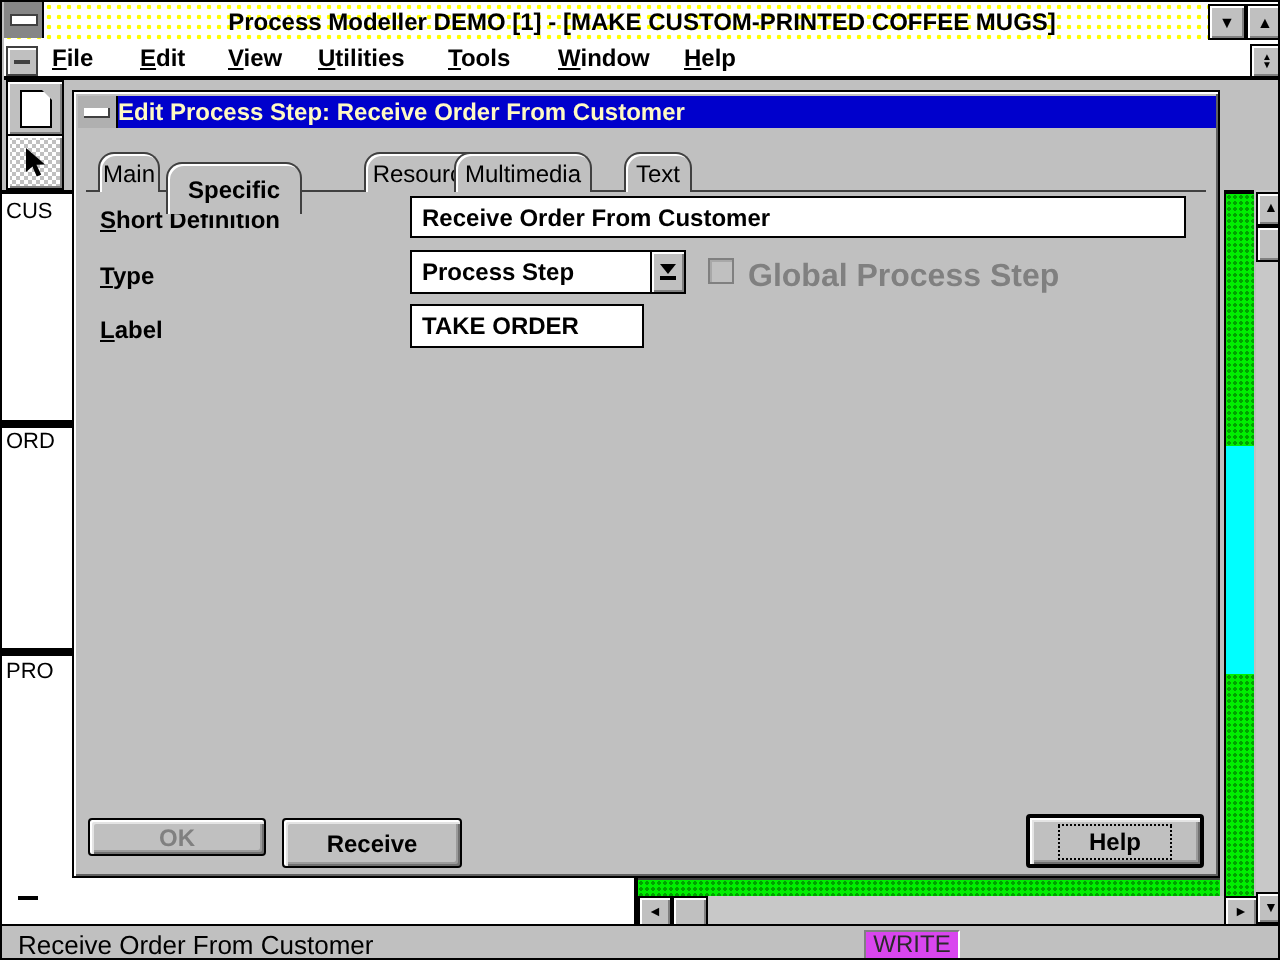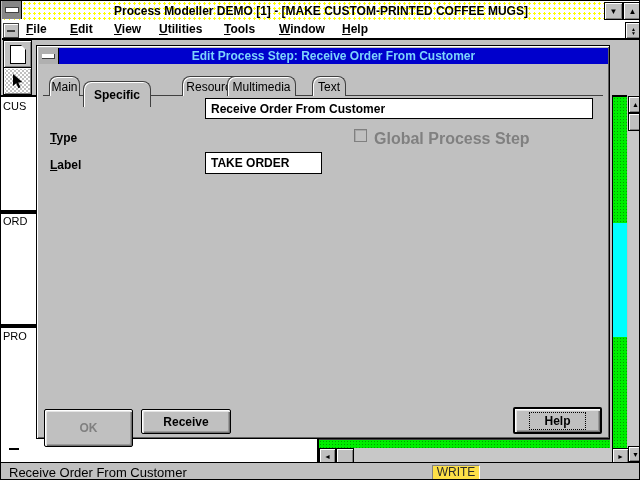--- a/index.html
+++ b/index.html
@@ -51,22 +51,22 @@
   .sthumb{position:absolute;background:#c0c0c0;border:1px solid #000;
     box-shadow:inset 1px 1px 0 #fff,inset -1px -1px 0 #808080;}
   .hscroll{left:318px;top:447px;width:309px;height:14px;background:#c8c8c8;}
   .vscroll{left:627px;top:94px;width:13px;height:367px;background:#c8c8c8;}
   
   .dialog{left:35px;top:44px;width:574px;height:394px;background:#c0c0c0;border:1px solid #000;
     box-shadow:inset 1px 1px 0 #fff,inset -1px -1px 0 #606060;box-sizing:border-box;}
   .d-sys{left:2px;top:2px;width:19px;height:16px;background:#b0b0b0;border-right:1px solid #000;
     display:flex;align-items:center;justify-content:center;}
   .d-sys .bar{width:12px;height:4px;background:#fff;border-bottom:1px solid #404040;border-right:1px solid #404040;}
-  .d-title{left:22px;top:2px;width:549px;height:16px;background:#0000cc;color:#7dd3fc;font-weight:bold;
-    font-size:12px;text-align:center;line-height:16px;white-space:nowrap;}
+  .d-title{left:22px;top:2px;width:549px;height:16px;background:#0000cc;color:#fef9c3;font-weight:bold;
+    font-size:12px;line-height:16px;white-space:nowrap;}
   .tabline{left:6px;top:49px;width:560px;height:1px;background:#404040;}
   .tab{position:absolute;background:#c0c0c0;border:1px solid #404040;border-bottom:none;border-radius:8px 8px 0 0;
     box-shadow:inset 1px 1px 0 #fff;font-size:12px;color:#000;text-align:center;box-sizing:border-box;padding-top:3px;z-index:1;}
   .tab.inactive{top:30px;height:20px;}
   .tab.active{top:35px;height:26px;font-weight:bold;z-index:2;padding-top:6px;}
   .flabel{position:absolute;font-weight:bold;font-size:12px;color:#000;white-space:nowrap;}
   .flabel u{text-decoration:underline;}
   .field{position:absolute;background:#fff;border:1px solid #000;font-weight:bold;font-size:12px;color:#000;
     padding:3px 0 0 5px;box-sizing:border-box;white-space:nowrap;overflow:hidden;}
   .cmb-btn{position:absolute;right:0;top:0;width:17px;height:100%;background:#c0c0c0;border-left:1px solid #000;
@@ -79,21 +79,21 @@
   .cb-label{position:absolute;font-weight:bold;font-size:16px;color:#808080;white-space:nowrap;}
   .btn{position:absolute;background:#c0c0c0;border:1px solid #000;border-radius:2px;
     box-shadow:inset 1px 1px 0 #fff,inset 2px 2px 0 #e4e4e4,inset -1px -1px 0 #707070,inset -2px -2px 0 #9a9a9a;
     font-weight:bold;font-size:12px;color:#000;display:flex;align-items:center;justify-content:center;box-sizing:border-box;}
   .btn.disabled{color:#808080;}
   .btn.default{border:2px solid #000;}
   .focus-rect{outline:1px dotted #000;padding:1px 14px;}
   
   .statusbar{left:0;top:461px;width:640px;height:19px;background:#c0c0c0;border-top:1px solid #000;box-sizing:border-box;}
   .status-msg{position:absolute;left:8px;top:2px;font-size:13px;color:#000;white-space:nowrap;}
-  .status-box{position:absolute;top:2px;height:15px;background:#fde047;border:1px solid;border-color:#808080 #fff #fff #808080;
+  .status-box{position:absolute;top:2px;height:15px;background:#d946ef;border:1px solid;border-color:#808080 #fff #fff #808080;
     box-sizing:border-box;font-size:12px;color:#2a2a2a;text-align:center;line-height:13px;white-space:nowrap;}
 </style>
 </head>
 <body>
 
 <div class="stage">
 
   <div class="abs titlebar">
     <div class="title-text">Process Modeller DEMO [1] - [MAKE CUSTOM-PRINTED COFFEE MUGS]</div>
   </div>
@@ -173,30 +173,38 @@
     </div>
     <div class="abs d-title">Edit Process Step: Receive Order From Customer</div>
 
     <div class="abs tabline"></div>
     <div class="tab inactive" style="left:12px;width:31px;">Main</div>
     <div class="tab active" style="left:46px;width:68px;">Specific</div>
     <div class="tab inactive" style="left:117px;width:66px;margin-left:28px;">Resources</div>
     <div class="tab inactive" style="left:190px;width:69px;">Multimedia</div>
     <div class="tab inactive" style="left:275px;width:34px;">Text</div>
 
+    <div class="flabel" style="left:13px;top:57px;"><u>S</u><span>hort Definition</span></div>
     <div class="field" style="left:168px;top:52px;width:388px;height:21px;">Receive Order From Customer</div>
 
     <div class="flabel" style="left:13px;top:85px;"><u>T</u><span>ype</span></div>
+    <div class="field" style="left:168px;top:79px;width:138px;height:22px;">
+      <span>Process Step</span>
+      <div class="cmb-btn">
+        <div class="cmb-tri"></div>
+        <div class="cmb-bar"></div>
+      </div>
+    </div>
     <div class="cb" style="left:317px;top:83px;"></div>
     <div class="cb-label" style="left:337px;top:84px;">Global Process Step</div>
 
     <div class="flabel" style="left:13px;top:112px;"><u>L</u><span>abel</span></div>
     <div class="field" style="left:168px;top:106px;width:117px;height:22px;">TAKE ORDER</div>
 
-    <div class="btn disabled" style="left:7px;top:363px;width:89px;height:38px;">OK</div>
+    <div class="btn disabled" style="left:7px;top:363px;width:89px;height:19px;">OK</div>
     <div class="btn" style="left:104px;top:363px;width:90px;height:25px;">Receive</div>
     <div class="btn default" style="left:476px;top:361px;width:89px;height:27px;">
       <span class="focus-rect">Help</span>
     </div>
   </div>
 
   <div class="abs statusbar">
     <div class="status-msg">Receive Order From Customer</div>
     <div class="status-box" style="left:431px;width:48px;">WRITE</div>
   </div>

